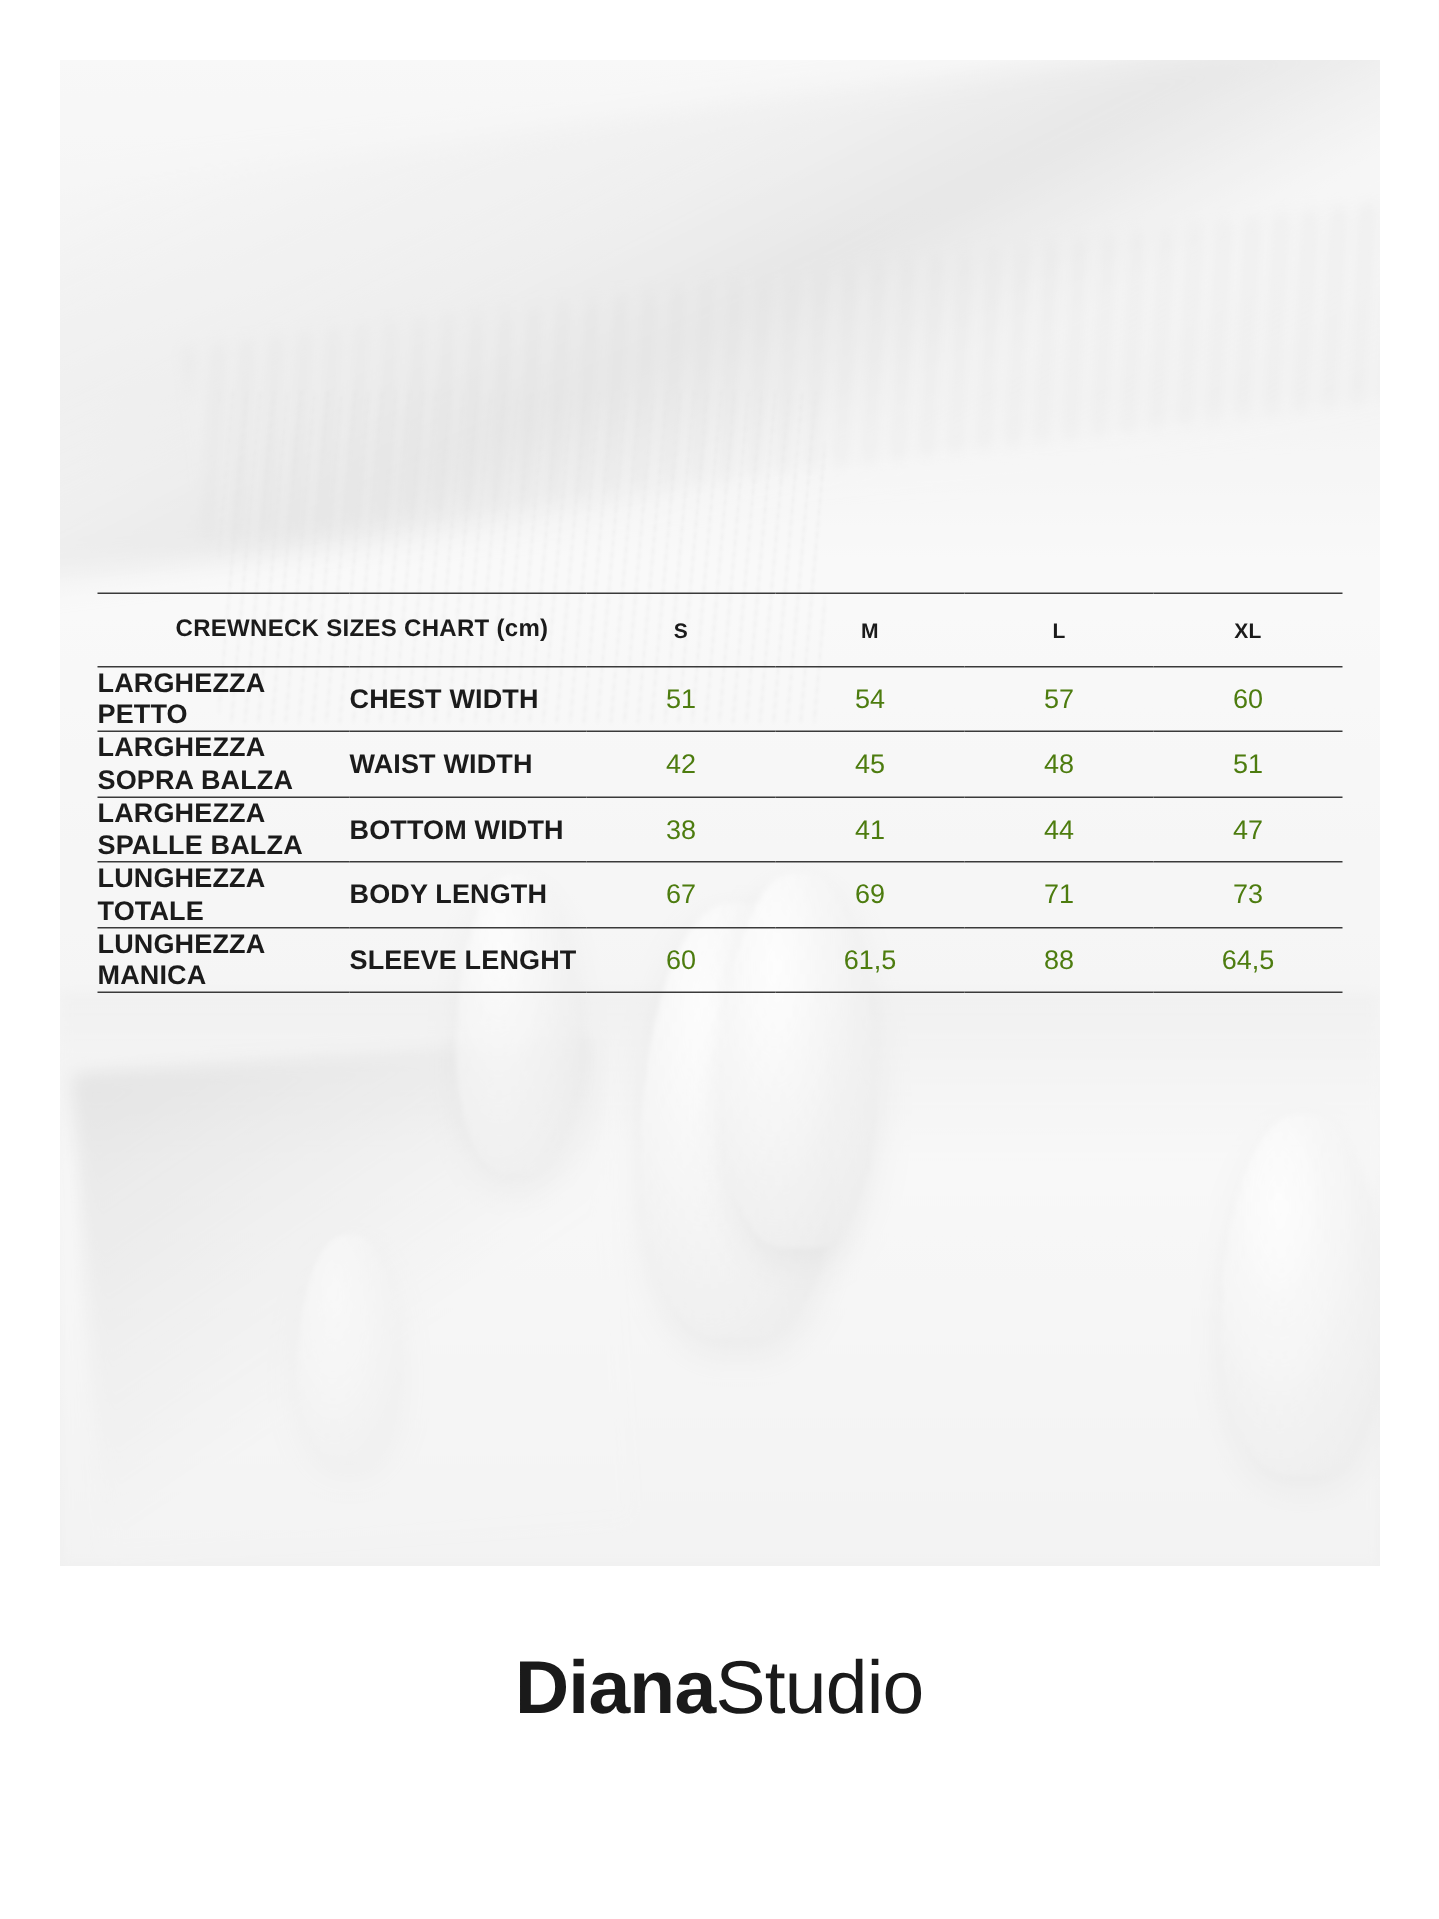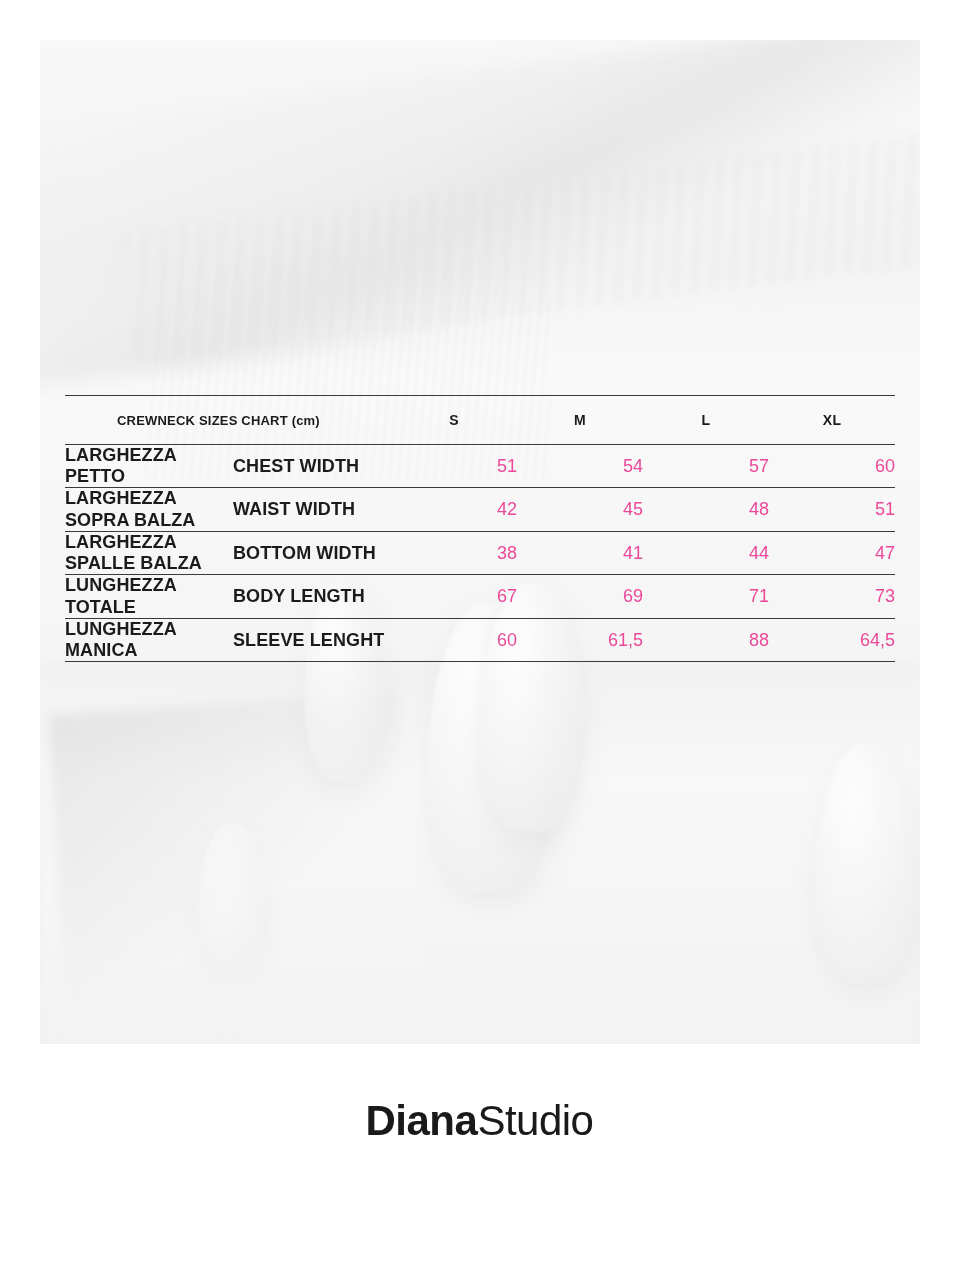--- a/index.html
+++ b/index.html
@@ -128,21 +128,21 @@
   }
   table.size-chart th,
   table.size-chart td {
     padding: 0;
     vertical-align: middle;
   }
   .hdr-row th {
     border-top: 1.6px solid #3a3a3a;
     border-bottom: 1.2px solid #3a3a3a;
     height: 48px;
-    font-size: 13px;
+    font-size: 16px;
     font-weight: bold;
     letter-spacing: 0.2px;
   }
   .hdr-row th.title-cell {
     text-align: left;
     padding-left: 52px;
   }
   .hdr-row th.size-cell {
     text-align: center;
     font-size: 14px;
@@ -163,34 +163,34 @@
     letter-spacing: 0.1px;
     line-height: 1.18;
     padding-right: 4px;
   }
   td.label-en {
     width: 158px;
     font-weight: bold;
     letter-spacing: 0.1px;
   }
   td.val {
-    text-align: right;
+    text-align: center;
     font-weight: normal;
-    color: #ec4899;
+    color: #4d7c0f;
     width: 126px;
   }
 
   
   .logo {
     position: absolute;
     left: 0;
     top: 1100px;
     width: 959px;
     text-align: center;
-    font-size: 42px;
+    font-size: 50px;
     line-height: 1;
     color: #1a1a1a;
     letter-spacing: -0.5px;
   }
   .logo .bold { font-weight: bold; }
   .logo .light { font-weight: normal; }
 </style>
 </head>
 <body>
 

